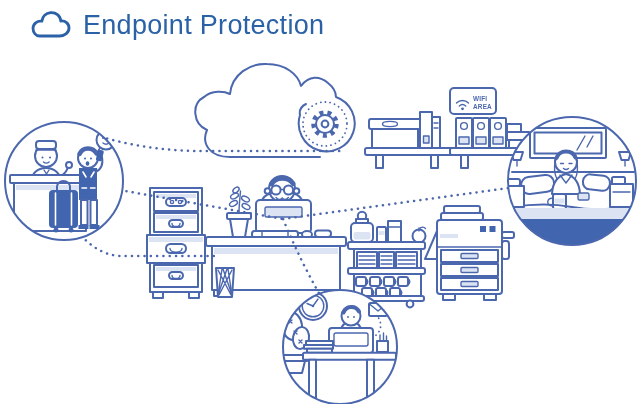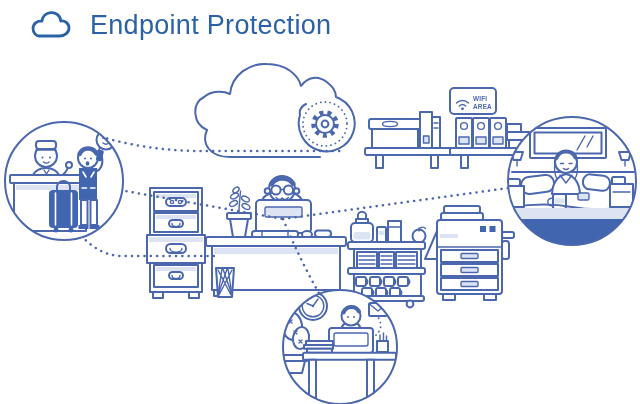--- a/index.html
+++ b/index.html
@@ -6,21 +6,21 @@
     --line:#4b67ae; --fill-light:#dce4f4; --fill-solid:#4165ae;
     --title:#2b62a7; --background:#ffffff;
   }
   html,body{margin:0;padding:0}
   body{
     width:640px;height:404px;background:var(--background);
     overflow:hidden;position:relative;
     font-family:"Liberation Sans", sans-serif;
   }
   .page-header{
-    position:absolute;left:26px;top:9px;display:flex;align-items:center;gap:17px;
+    position:absolute;left:26px;top:9px;display:flex;align-items:center;gap:10px;
   }
   .page-title{
     color:var(--title);font-size:27px;font-weight:500;letter-spacing:.3px;white-space:nowrap;
   }
   .logo-cloud{stroke:var(--title);stroke-width:2.8;fill:none;stroke-linecap:round;stroke-linejoin:round}
   svg.scene{position:absolute;left:0;top:0}
   .ln{fill:none;stroke:var(--line);stroke-width:2;stroke-linecap:round;stroke-linejoin:round}
   .wf{fill:#fff;stroke:var(--line);stroke-width:2;stroke-linejoin:round}
   .lf{fill:var(--fill-light);stroke:none}
   .lfs{fill:var(--fill-light);stroke:var(--line);stroke-width:1.4;stroke-linejoin:round}

